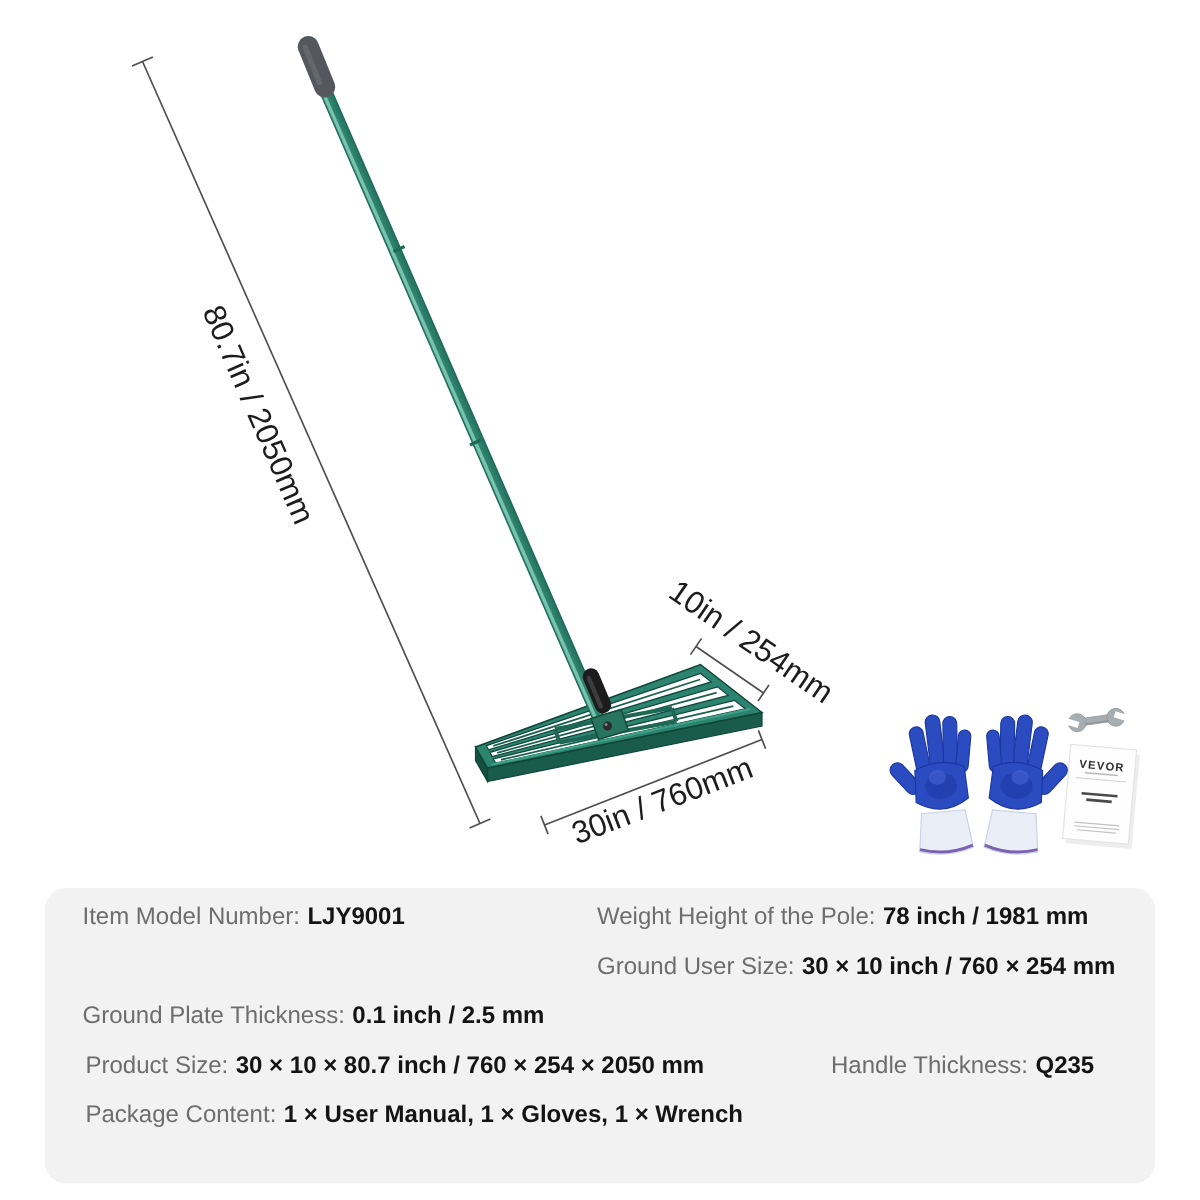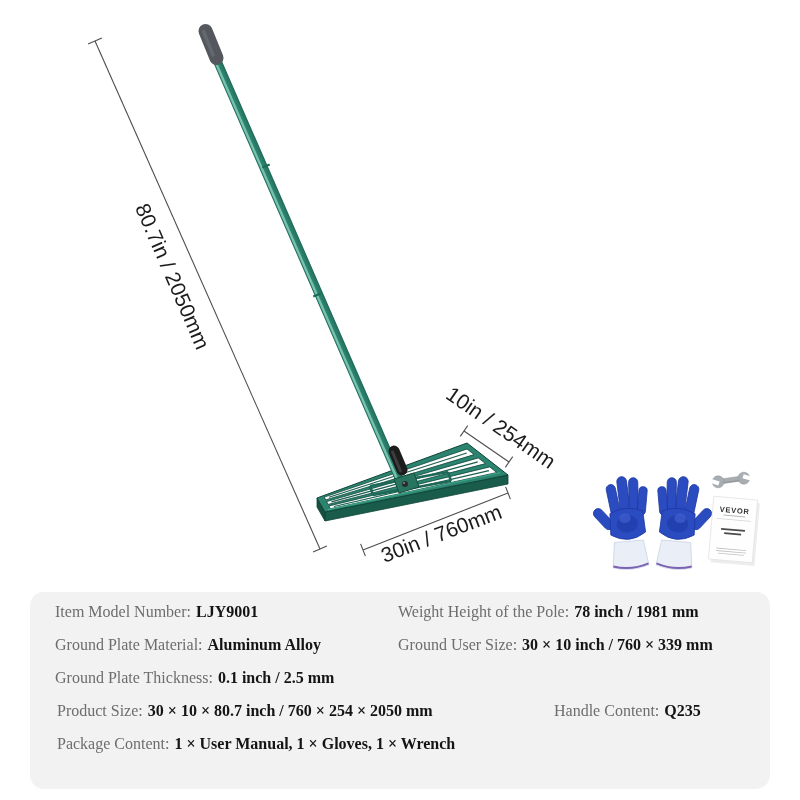--- a/index.html
+++ b/index.html
@@ -14,21 +14,21 @@
     font-size: 21px; fill: #1c1c1c;
   }
   svg text.manual-brand {
     font-family: "Liberation Sans", sans-serif;
     font-size: 7.5px; font-weight: bold; letter-spacing: 0.8px; fill: #2f2f2f;
   }
   .spec-panel {
     position: absolute; left: 30px; top: 592px; width: 740px; height: 197px;
     background: #f2f2f2; border-radius: 14px;
   }
-  .spec-item { position: absolute; white-space: nowrap; font-size: 16px; line-height: 18px; font-family: Liberation Serif, serif; }
+  .spec-item { position: absolute; white-space: nowrap; font-size: 16px; line-height: 18px; }
   .spec-label { color: #6d6d6d; font-weight: 400; }
   .spec-value { color: #141414; font-weight: 700; margin-left: 5px; }
 </style>
 </head>
 <body>
 
 <div class="canvas">
 
   <svg class="product" width="800" height="600" viewBox="0 0 800 600">
     <defs>
@@ -161,33 +161,30 @@
     </g>
   </svg>
 
   <div class="spec-panel">
     <div class="spec-item" style="left:25px; top:11px;">
       <span class="spec-label">Item Model Number:</span><span class="spec-value">LJY9001</span>
     </div>
     <div class="spec-item" style="left:368px; top:11px;">
       <span class="spec-label">Weight Height of the Pole:</span><span class="spec-value">78 inch / 1981 mm</span>
     </div>
-    <div class="spec-item" style="left:25px; top:44px;">
-      <span class="spec-label">Ground Plate Material:</span><span class="spec-value">Aluminum Alloy</span>
-    </div>
     <div class="spec-item" style="left:368px; top:44px;">
-      <span class="spec-label">Ground User Size:</span><span class="spec-value">30 × 10 inch / 760 × 339 mm</span>
+      <span class="spec-label">Ground User Size:</span><span class="spec-value">30 × 10 inch / 760 × 254 mm</span>
     </div>
     <div class="spec-item" style="left:25px; top:77px;">
       <span class="spec-label">Ground Plate Thickness:</span><span class="spec-value">0.1 inch / 2.5 mm</span>
     </div>
     <div class="spec-item" style="left:27px; top:110px;">
       <span class="spec-label">Product Size:</span><span class="spec-value">30 × 10 × 80.7 inch / 760 × 254 × 2050 mm</span>
     </div>
     <div class="spec-item" style="left:524px; top:110px;">
-      <span class="spec-label">Handle Content:</span><span class="spec-value">Q235</span>
+      <span class="spec-label">Handle Thickness:</span><span class="spec-value">Q235</span>
     </div>
     <div class="spec-item" style="left:27px; top:143px;">
       <span class="spec-label">Package Content:</span><span class="spec-value">1 × User Manual, 1 × Gloves, 1 × Wrench</span>
     </div>
   </div>
 
 </div>
 
 </body></html>

